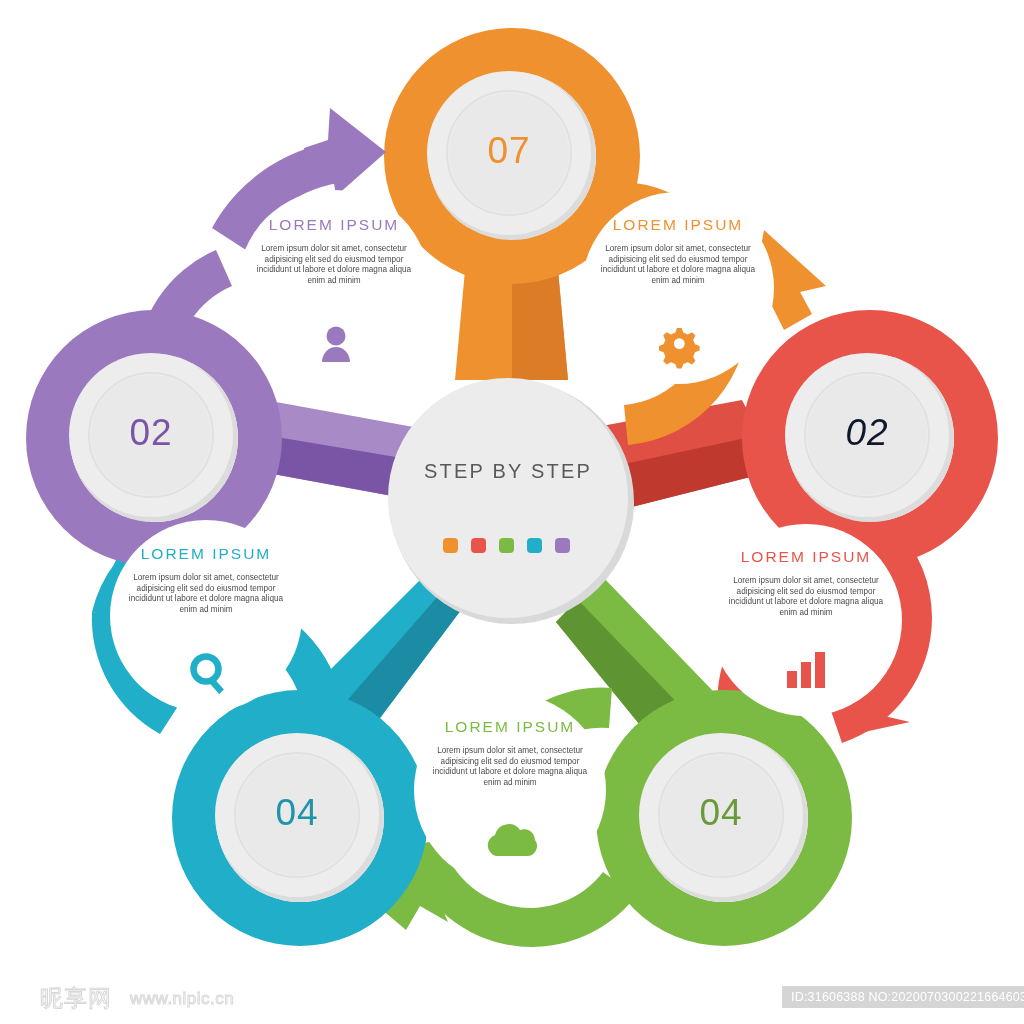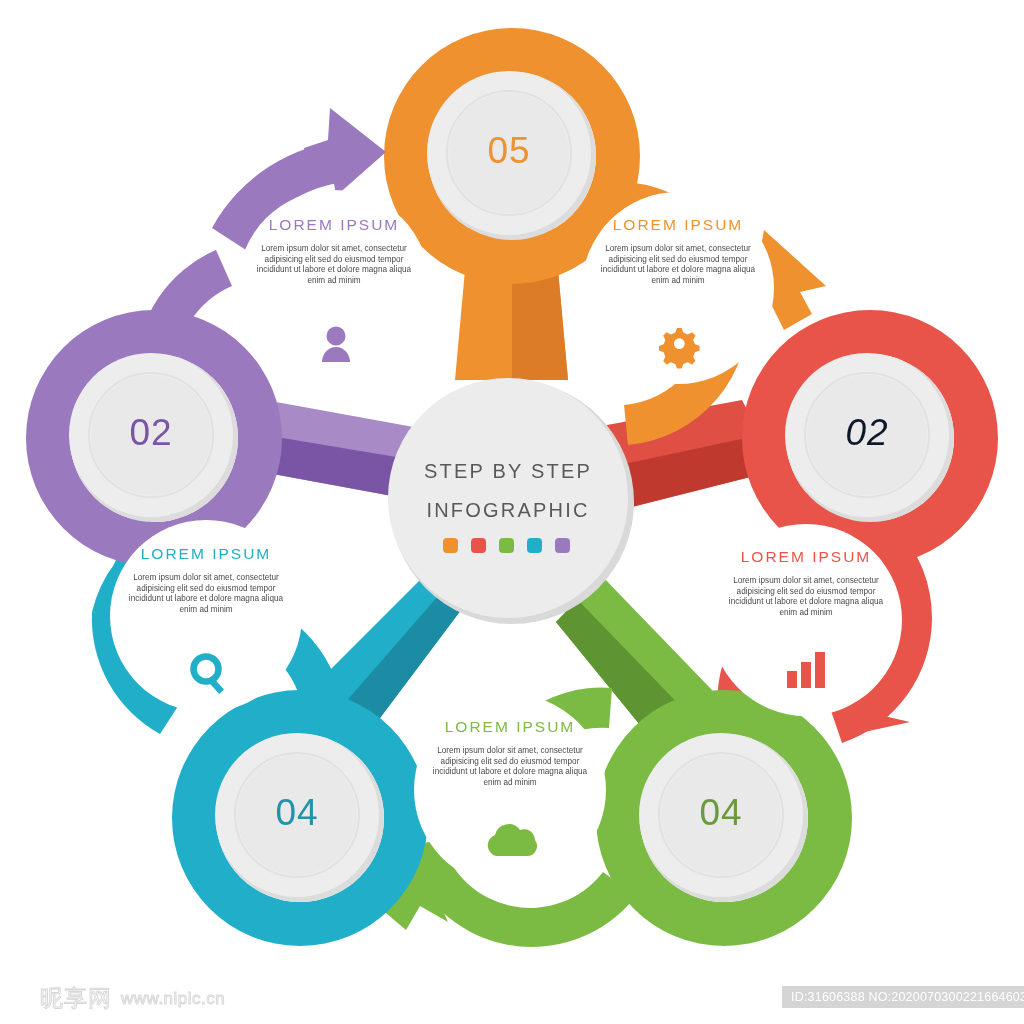--- a/index.html
+++ b/index.html
@@ -25,21 +25,21 @@
   }
   .dots{position:absolute;display:flex;gap:13px;align-items:center;}
   .dot{width:15px;height:15px;border-radius:4px;}
 
   .numtxt{
     position:absolute;text-align:center;font-size:37px;letter-spacing:1px;
     font-weight:400;
   }
 
   
-  .wm{position:absolute;left:40px;top:983px;display:flex;align-items:center;gap:9px;}
+  .wm{position:absolute;left:40px;top:983px;display:flex;align-items:center;gap:18px;}
   .wm-cn{font-size:23px;letter-spacing:1px;color:#ffffff;
          -webkit-text-stroke:1px #d8d8d8;font-family:"DejaVu Sans",sans-serif;}
   .wm-url{font-size:17px;letter-spacing:0.5px;color:#ffffff;
          -webkit-text-stroke:1px #d9d9d9;}
   .idband{position:absolute;left:782px;top:986px;background:#d5d5d5;
           color:#ffffff;font-size:12.5px;padding:4px 9px;letter-spacing:0.2px;
           white-space:nowrap;}
 </style>
 </head>
 <body>
@@ -234,31 +234,30 @@
       <g transform="translate(322,326)">
         <circle cx="14" cy="10" r="9.5" fill="#9b79bf"></circle>
         <path d="M0,36 a14,15 0 0 1 28,0 Z" fill="#9b79bf"></path>
       </g>
 
     </g>
   </svg>
 
   <div class="center-title" style="left:378px;top:452px;">
     <div>STEP BY STEP</div>
-    <div>INFOGRAPHIC</div>
   </div>
   <div class="dots" style="left:443px;top:538px;">
     <span class="dot" style="background:#f0912f"></span>
     <span class="dot" style="background:#e9544a"></span>
     <span class="dot" style="background:#7cbb43"></span>
     <span class="dot" style="background:#21aec8"></span>
     <span class="dot" style="background:#9b79bf"></span>
   </div>
 
-  <div class="numtxt" style="left:449px;top:130px;width:120px;color:#f0912f;">05</div>
+  <div class="numtxt" style="left:449px;top:130px;width:120px;color:#f0912f;">07</div>
   <div class="numtxt" style="left:807px;top:412px;width:120px;color:#0f172a;font-style:italic;">02</div>
   <div class="numtxt" style="left:661px;top:792px;width:120px;color:#6a9b3a;">04</div>
   <div class="numtxt" style="left:237px;top:792px;width:120px;color:#2193ab;">04</div>
   <div class="numtxt" style="left:91px;top:412px;width:120px;color:#7b55a5;">02</div>
 
   <div class="ov" style="left:594px;top:216px;width:168px;">
     <div class="panel-title" style="color:#f0912f;">LOREM IPSUM</div>
     <div class="panel-body" style="margin-top:10px;">Lorem ipsum dolor sit amet, consectetur adipisicing elit sed do eiusmod tempor incididunt ut labore et dolore magna aliqua enim ad minim</div>
   </div>
 

